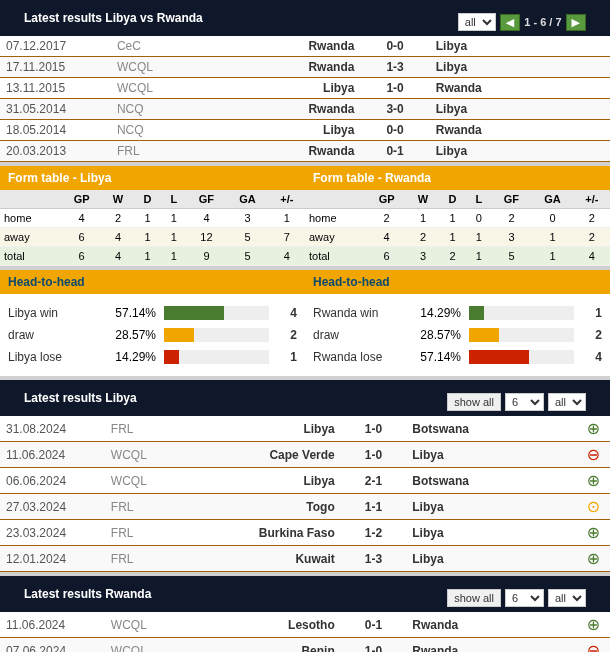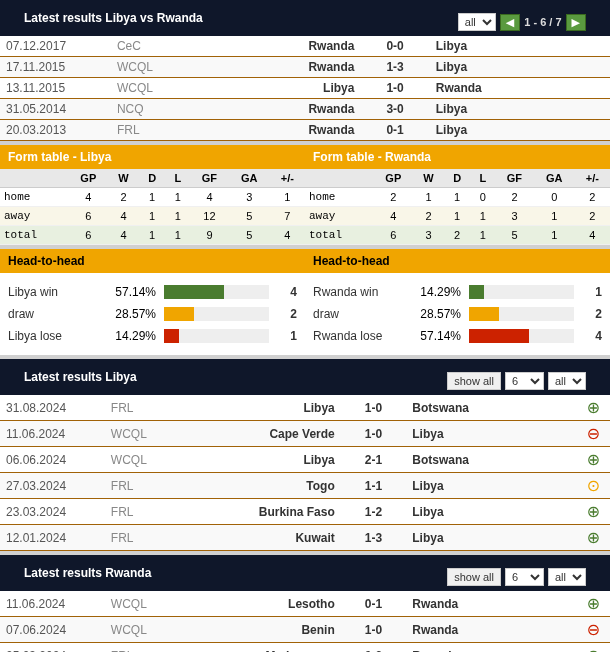--- a/index.html
+++ b/index.html
@@ -79,25 +79,25 @@
       font-size: 11px;
       border-bottom: 1px solid #ccc;
     }
     .form-table th:first-child { text-align: left; }
     .form-table td {
       padding: 3px 4px;
       text-align: center;
       border-bottom: 1px solid #f0f0f0;
       font-size: 11px;
     }
-    .form-table td:first-child { text-align: left; font-family: Liberation Mono, monospace; }
+    .form-table td:first-child { text-align: left; }
 
     .h2h-header {
       background: #f0a500;
-      color: #000000;
+      color: #0c4a6e;
       padding: 5px 8px;
       font-weight: bold;
     }
     .h2h-section {
       background: white;
       padding: 8px;
     }
     .h2h-row {
       display: flex;
       align-items: center;
@@ -158,20 +158,27 @@
     <td class="team1-col">Libya</td>
     <td class="score-col">1-0</td>
     <td class="team2-col">Rwanda</td>
   </tr>
       <tr style="background: rgb(249, 249, 249);">
     <td class="date-col">31.05.2014</td>
     <td class="comp-col">NCQ</td>
     <td class="team1-col">Rwanda</td>
     <td class="score-col">3-0</td>
     <td class="team2-col">Libya</td>
+  </tr>
+      <tr style="background: white;">
+    <td class="date-col">18.05.2014</td>
+    <td class="comp-col">NCQ</td>
+    <td class="team1-col">Libya</td>
+    <td class="score-col">0-0</td>
+    <td class="team2-col">Rwanda</td>
   </tr>
       <tr style="background: rgb(249, 249, 249);">
     <td class="date-col">20.03.2013</td>
     <td class="comp-col">FRL</td>
     <td class="team1-col">Rwanda</td>
     <td class="score-col">0-1</td>
     <td class="team2-col">Libya</td>
   </tr>
     </tbody>
 </table>

